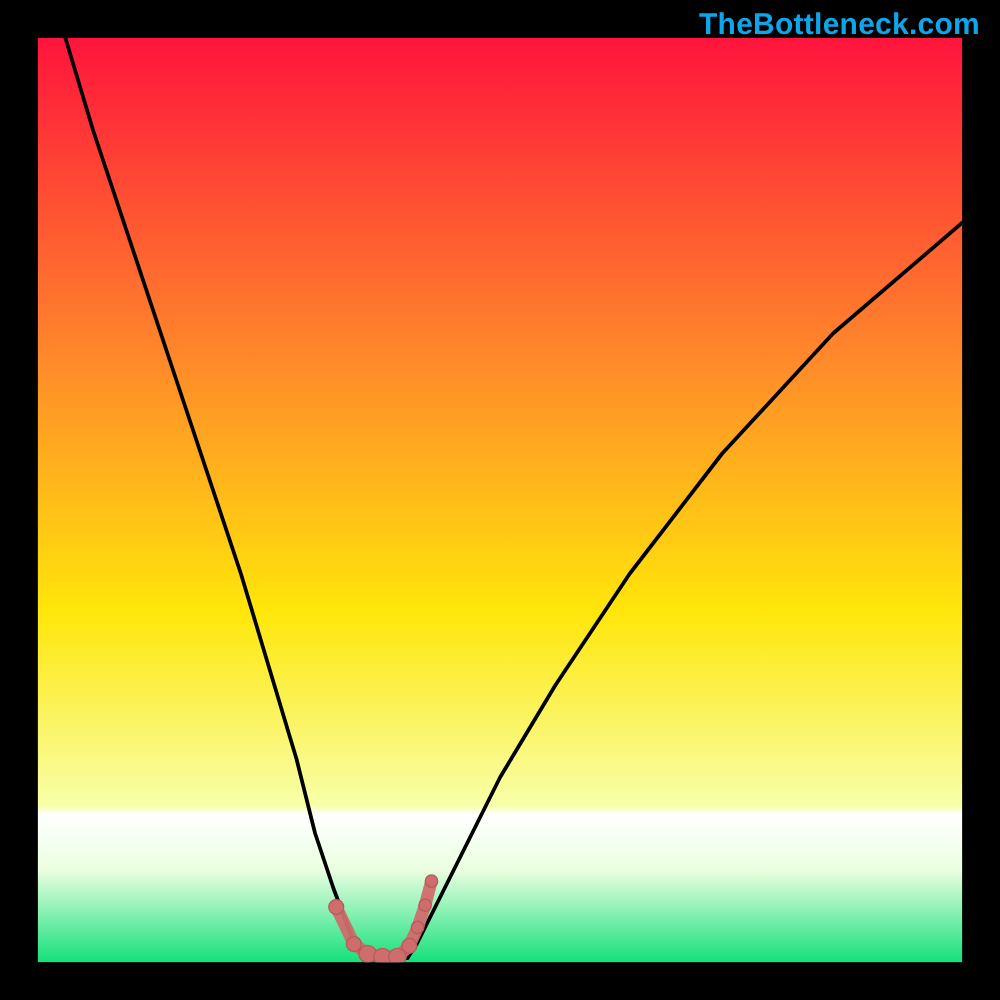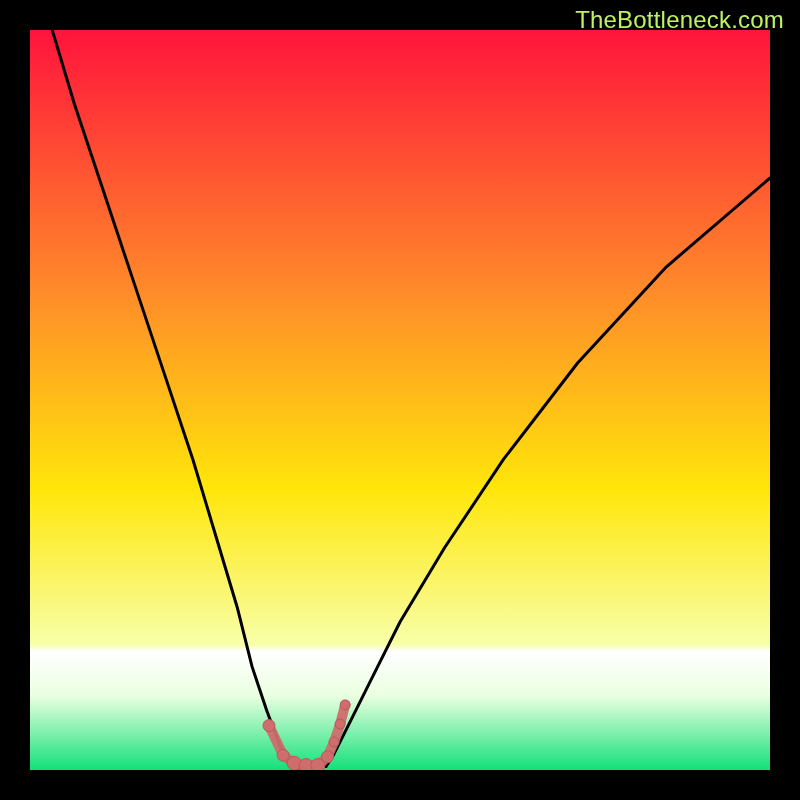--- a/index.html
+++ b/index.html
@@ -1,18 +1,18 @@
 <!DOCTYPE html>
 <html><head>
 <meta charset="utf-8">
 <style>
   html,body{margin:0;padding:0;width:800px;height:800px;background:#000;overflow:hidden;font-family:Arial,Helvetica,sans-serif}
   .stage{position:absolute;inset:0}
   .plot{position:absolute;left:30px;top:30px;width:740px;height:740px;overflow:hidden}
-  .watermark{position:absolute;top:6px;right:16px;color:#bef264;font-size:24px;font-weight:400;letter-spacing:.2px}
+  .watermark{position:absolute;top:6px;right:16px;color:#0ea5e9;font-size:24px;font-weight:700;letter-spacing:.2px}
   svg{display:block}
 </style>
 </head>
 <body>
 
 <div class="stage">
   <div class="watermark">TheBottleneck.com</div>
   <div class="plot">
     <svg id="svg" width="740" height="740" viewBox="0 0 740 740">
         <defs>

